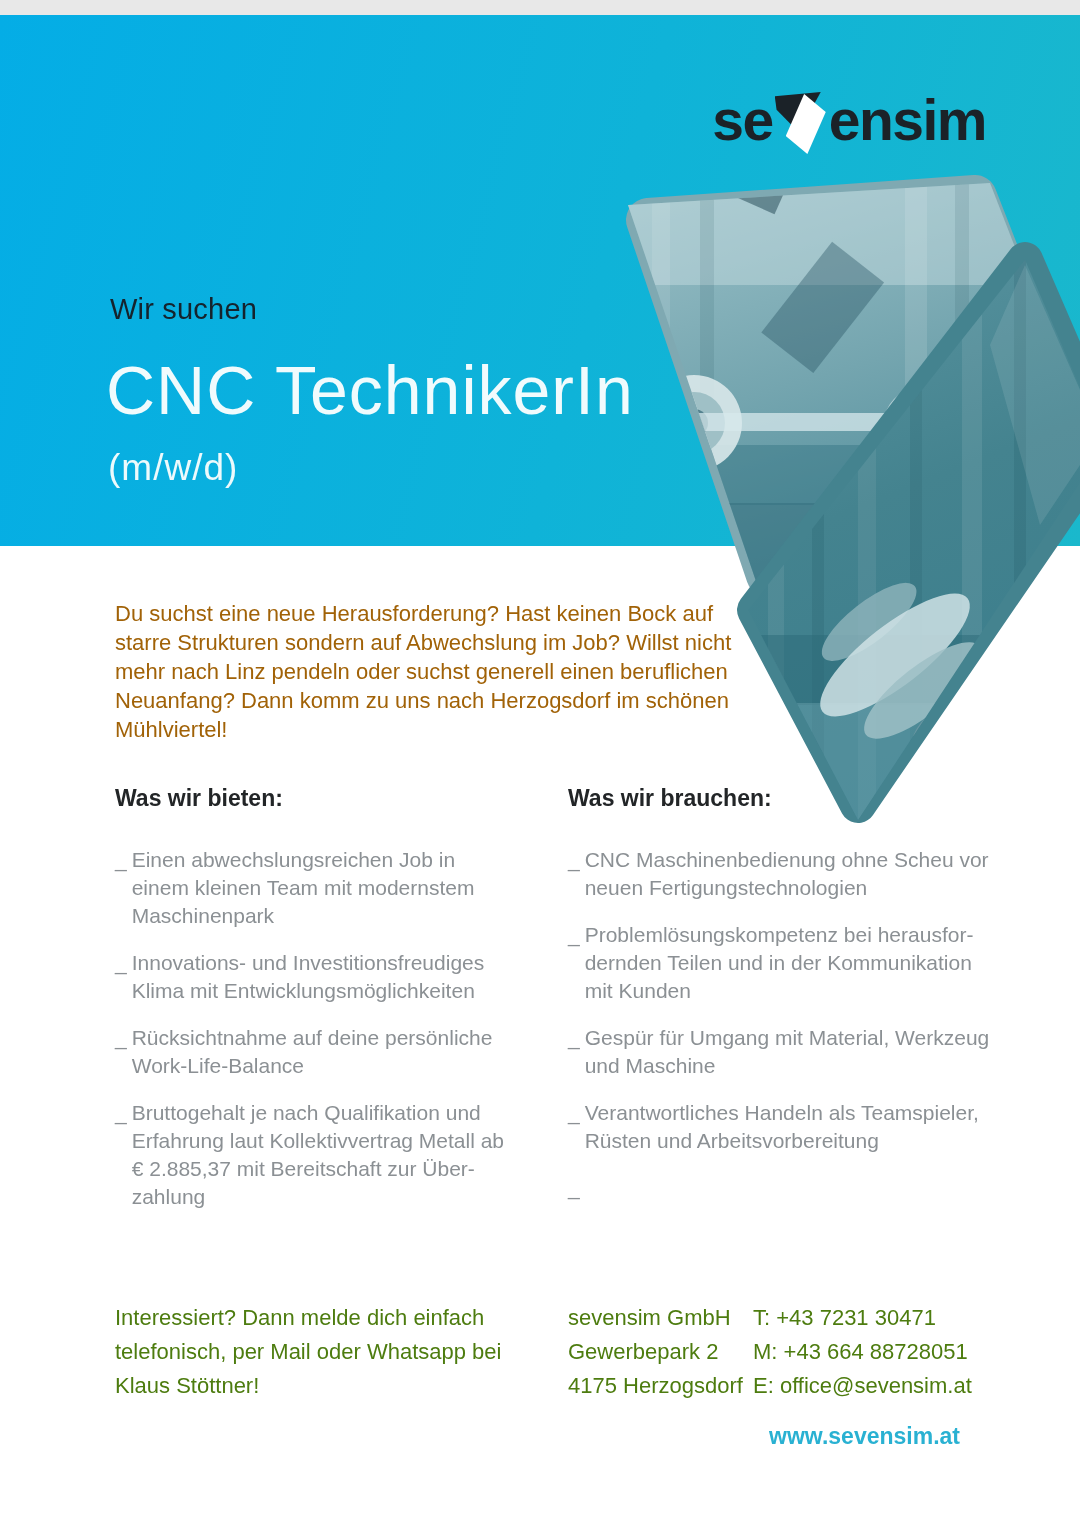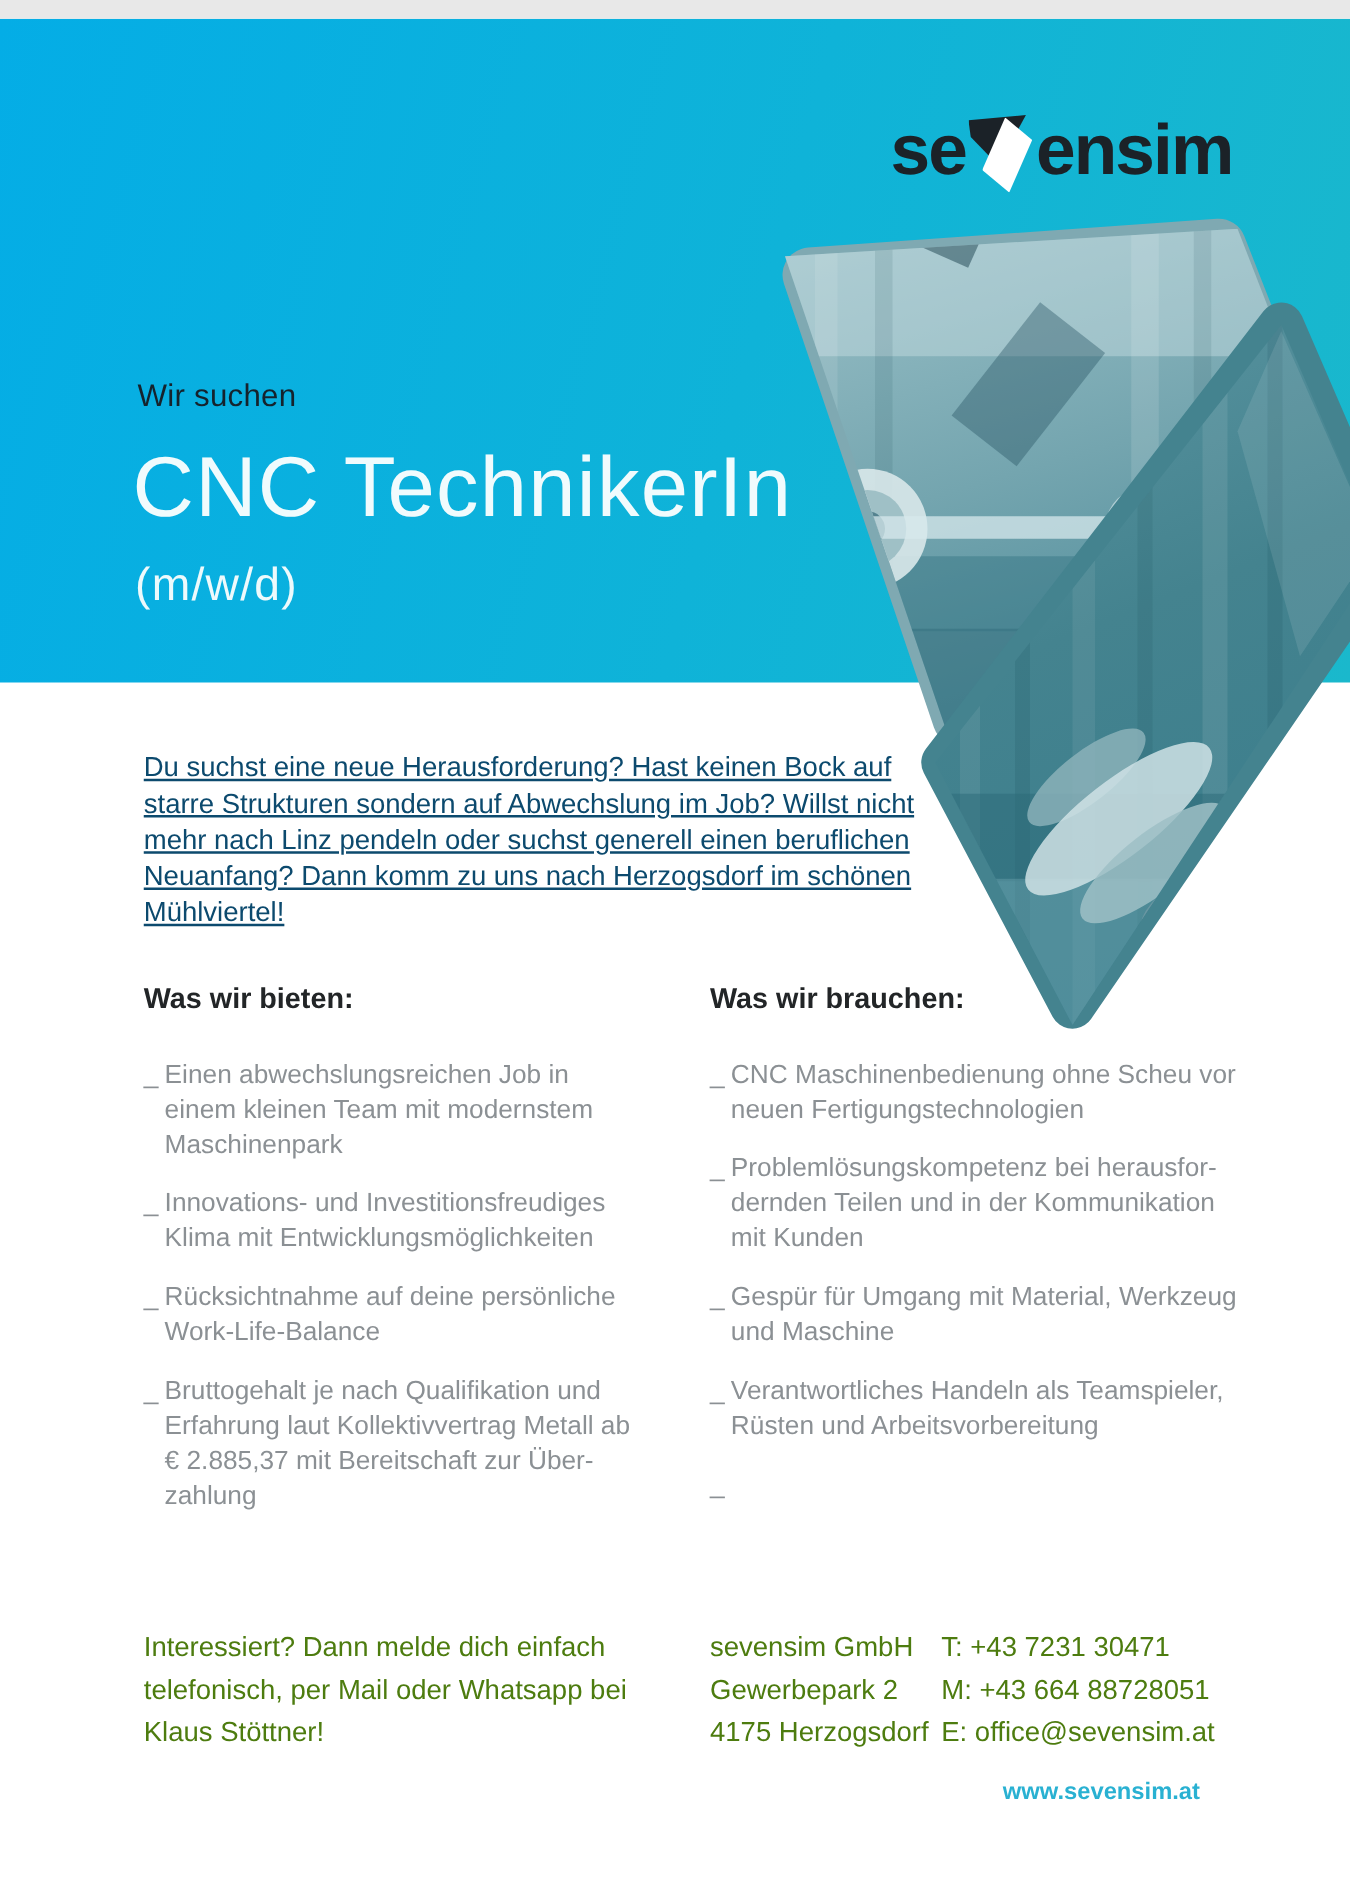--- a/index.html
+++ b/index.html
@@ -24,35 +24,35 @@
   .mark-black{
     position:absolute;left:0;top:3px;width:46px;height:42px;background:#1b2228;
     clip-path:polygon(0 10%,100% 0%,52% 96%,4% 42%);
   }
   .mark-white{
     position:absolute;left:11px;top:5px;width:40px;height:60px;background:#ffffff;
     clip-path:polygon(46% 0%,100% 30%,54% 100%,0% 70%);
   }
   
   .eyebrow{
-    position:absolute;left:110px;top:288px;
-    font-size:25px;color:#15232d;letter-spacing:.2px;
+    position:absolute;left:110px;top:278px;
+    font-size:29px;color:#15232d;letter-spacing:.2px;
   }
   .title{
     position:absolute;left:106px;top:336px;
     font-size:68px;font-weight:300;color:#f0fbfd;letter-spacing:1px;white-space:nowrap;
   }
   .subtitle{
     position:absolute;left:108px;top:432px;
     font-size:37px;font-weight:300;color:#edfafc;letter-spacing:1px;
   }
   
   .intro{
     position:absolute;left:115px;top:584px;width:650px;
-    font-size:22px;line-height:29px;color:#0c4a6e;white-space:pre-line;text-decoration:underline;
+    font-size:22px;line-height:29px;color:#a16207;white-space:pre-line;
   }
   
   .col{position:absolute;top:770px;}
   .col-left{left:115px;width:435px;}
   .col-right{left:568px;width:455px;}
   .col-heading{
     font-size:23px;font-weight:bold;color:#222527;margin:0 0 34px 0;
   }
   .list-item{
     display:flex;margin-bottom:19px;
@@ -62,21 +62,21 @@
   
   .footer-block{
     position:absolute;top:1286px;
     font-size:22px;line-height:34px;color:#4d7c0f;white-space:pre-line;
   }
   .footer-cta{left:115px;width:400px;}
   .footer-company{left:568px;}
   .footer-contact{left:753px;}
   .website{
     position:absolute;top:1408px;right:120px;
-    font-size:19px;font-weight:bold;color:#29b1d2;
+    font-size:23px;font-weight:bold;color:#29b1d2;
   }
 </style>
 </head>
 <body>
 
 <div class="page">
 
   <div class="band"></div>
 
   <svg class="hero-art" viewBox="0 0 1080 830" aria-hidden="true">

